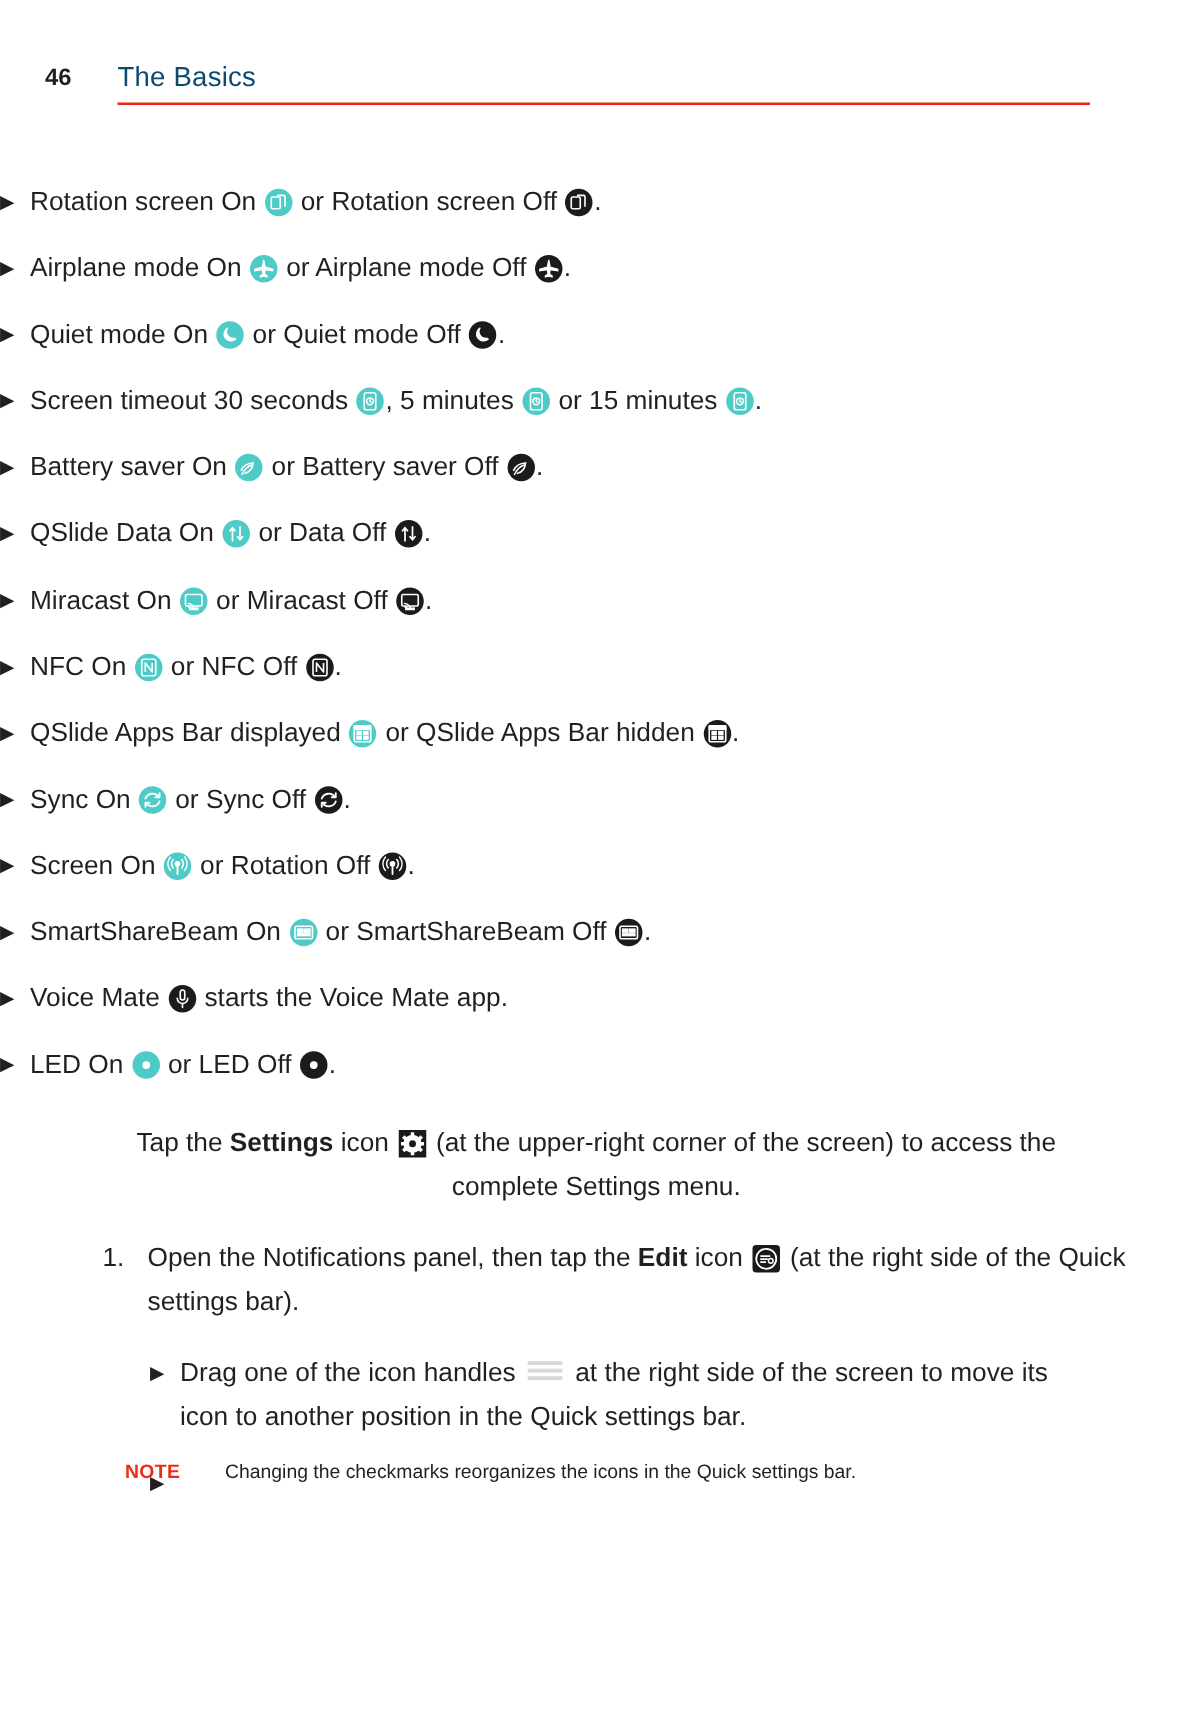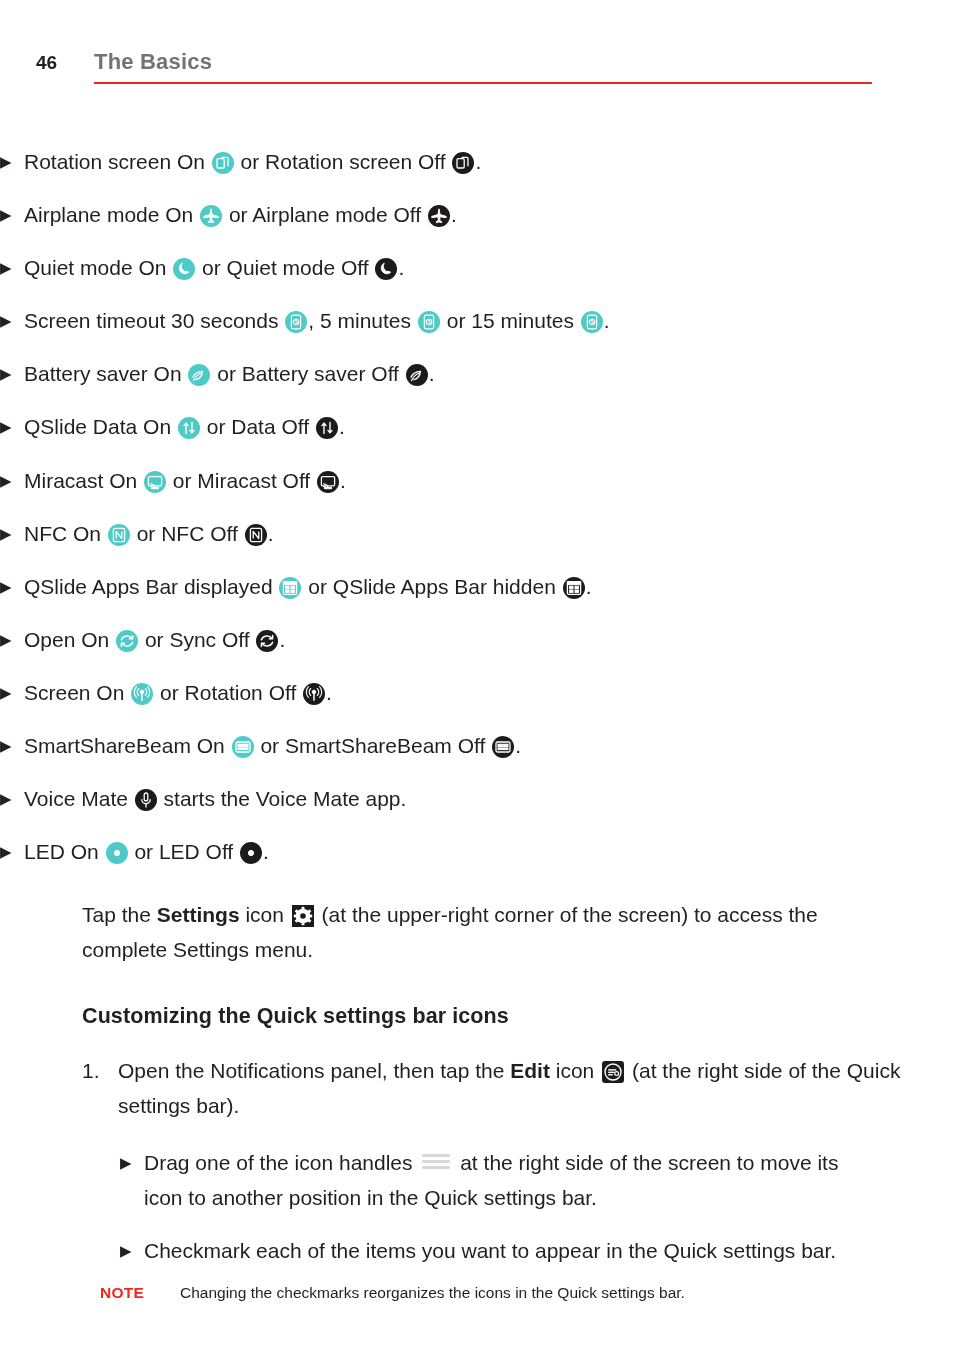--- a/index.html
+++ b/index.html
@@ -31,23 +31,23 @@
     font-size: 19px;
     font-weight: bold;
     letter-spacing: 0px;
     color: #231f20;
   }
   .header-title {
     position: absolute;
     left: 94px;
     top: -3px;
     font-size: 22px;
-    font-weight: bold;
+    font-weight: normal;
     letter-spacing: 0.2px;
-    color: #737373;
+    color: #0c4a6e;
   }
   .header-rule {
     position: absolute;
     left: 94px;
     top: 30px;
     width: 778px;
     height: 2px;
     background: #e8291c;
   }
 
@@ -105,20 +105,21 @@
   }
   .icon-badge.on svg  { fill: #ffffff; stroke: #ffffff; }
   .icon-badge.off svg { fill: #ffffff; stroke: #ffffff; }
 
   
   p.body {
     margin: 0;
     font-size: 21px;
     line-height: 35px;
     color: #231f20;
+    text-align: center;
   }
   .para-block {
     margin-left: 82px;
     width: 790px;
   }
   .gap-before-settings { margin-top: 22px; }
 
   b, strong { font-weight: bold; }
 
   
@@ -323,21 +324,21 @@
             <rect x="6.6" y="13" width="3.4" height="2.4" fill="#fff"></rect>
             <rect x="12" y="13" width="3.4" height="2.4" fill="#fff"></rect>
           </svg></span><span> or QSlide Apps Bar hidden </span><span class="icon-badge off"><svg viewBox="0 0 22 22">
             <rect x="4.4" y="4.6" width="13.2" height="12.8" rx="1.4" fill="none" stroke="#fff" stroke-width="1.3"></rect>
             <rect x="4.4" y="4.6" width="13.2" height="3" fill="#fff"></rect>
             <rect x="6.6" y="9.2" width="3.4" height="2.4" fill="#fff"></rect>
             <rect x="12" y="9.2" width="3.4" height="2.4" fill="#fff"></rect>
             <rect x="6.6" y="13" width="3.4" height="2.4" fill="#fff"></rect>
             <rect x="12" y="13" width="3.4" height="2.4" fill="#fff"></rect>
           </svg></span><span>.</span></li>
-      <li><span class="tri">▶</span><span>Open On </span><span class="icon-badge on"><svg viewBox="0 0 22 22">
+      <li><span class="tri">▶</span><span>Sync On </span><span class="icon-badge on"><svg viewBox="0 0 22 22">
             <path d="M16 8.6A6 6 0 0 0 5.4 9.8" fill="none" stroke="#fff" stroke-width="1.5" stroke-linecap="round"></path>
             <path d="M6 13.4A6 6 0 0 0 16.6 12.2" fill="none" stroke="#fff" stroke-width="1.5" stroke-linecap="round"></path>
             <path d="M16.6 5.6v3.2h-3.2" fill="none" stroke="#fff" stroke-width="1.5" stroke-linecap="round" stroke-linejoin="round"></path>
             <path d="M5.4 16.4v-3.2h3.2" fill="none" stroke="#fff" stroke-width="1.5" stroke-linecap="round" stroke-linejoin="round"></path>
           </svg></span><span> or Sync Off </span><span class="icon-badge off"><svg viewBox="0 0 22 22">
             <path d="M16 8.6A6 6 0 0 0 5.4 9.8" fill="none" stroke="#fff" stroke-width="1.5" stroke-linecap="round"></path>
             <path d="M6 13.4A6 6 0 0 0 16.6 12.2" fill="none" stroke="#fff" stroke-width="1.5" stroke-linecap="round"></path>
             <path d="M16.6 5.6v3.2h-3.2" fill="none" stroke="#fff" stroke-width="1.5" stroke-linecap="round" stroke-linejoin="round"></path>
             <path d="M5.4 16.4v-3.2h3.2" fill="none" stroke="#fff" stroke-width="1.5" stroke-linecap="round" stroke-linejoin="round"></path>
           </svg></span><span>.</span></li>
@@ -394,41 +395,40 @@
               <rect x="16.2" y="9.6" width="4" height="2.8"></rect>
               <rect x="3.6" y="4.6" width="2.8" height="4" transform="rotate(-45 5 6.6)"></rect>
               <rect x="15.6" y="13.4" width="2.8" height="4" transform="rotate(-45 17 15.4)"></rect>
               <rect x="15.6" y="4.6" width="2.8" height="4" transform="rotate(45 17 6.6)"></rect>
               <rect x="3.6" y="13.4" width="2.8" height="4" transform="rotate(45 5 15.4)"></rect>
             </g>
           </svg></span><span> (at the upper-right corner of the screen) to access the complete Settings menu.</span>
     </p>
   </div>
 
-  <h2 class="section-heading" style="margin-top:34px;">Customizing the Quick settings bar icons</h2>
 
 
   <ol class="steps" style="margin-top:22px;">
     <li>
       <span class="num">1.</span><span>Open the Notifications panel, then tap the </span><b>Edit</b><span> icon </span><span class="sq-icon rounded"><svg viewBox="0 0 22 22">
             <circle cx="11" cy="11" r="8" fill="none" stroke="#ffffff" stroke-width="1.4"></circle>
             <rect x="6.2" y="8.2" width="8" height="1.4" fill="#ffffff"></rect>
             <rect x="6.2" y="10.6" width="6" height="1.4" fill="#ffffff"></rect>
             <rect x="6.2" y="13" width="4.6" height="1.4" fill="#ffffff"></rect>
             <circle cx="14.6" cy="12.6" r="1.9" fill="none" stroke="#ffffff" stroke-width="1.2"></circle>
           </svg></span><span> (at the right side of the Quick settings bar).</span>
     </li>
   </ol>
 
   <ul class="sub-list" style="margin-top:22px;">
     <li>
       <span class="tri">▶</span><span>Drag one of the icon handles </span><span class="handle-icon"><span></span><span></span><span></span></span><span> at the right side of the screen to move its icon to another position in the Quick settings bar.</span>
     </li>
     <li style="margin-top:18px;">
-      <span class="tri">▶</span><span>Checkmark each of the items you want to appear in the Quick settings bar.</span>
+      <span class="tri">▶</span>
     </li>
   </ul>
 
   <div class="note-row" style="margin-top:16px;">
     <span class="note-label">NOTE</span>
     <span class="note-text">Changing the checkmarks reorganizes the icons in the Quick settings bar.</span>
   </div>
 
 </div>
 

